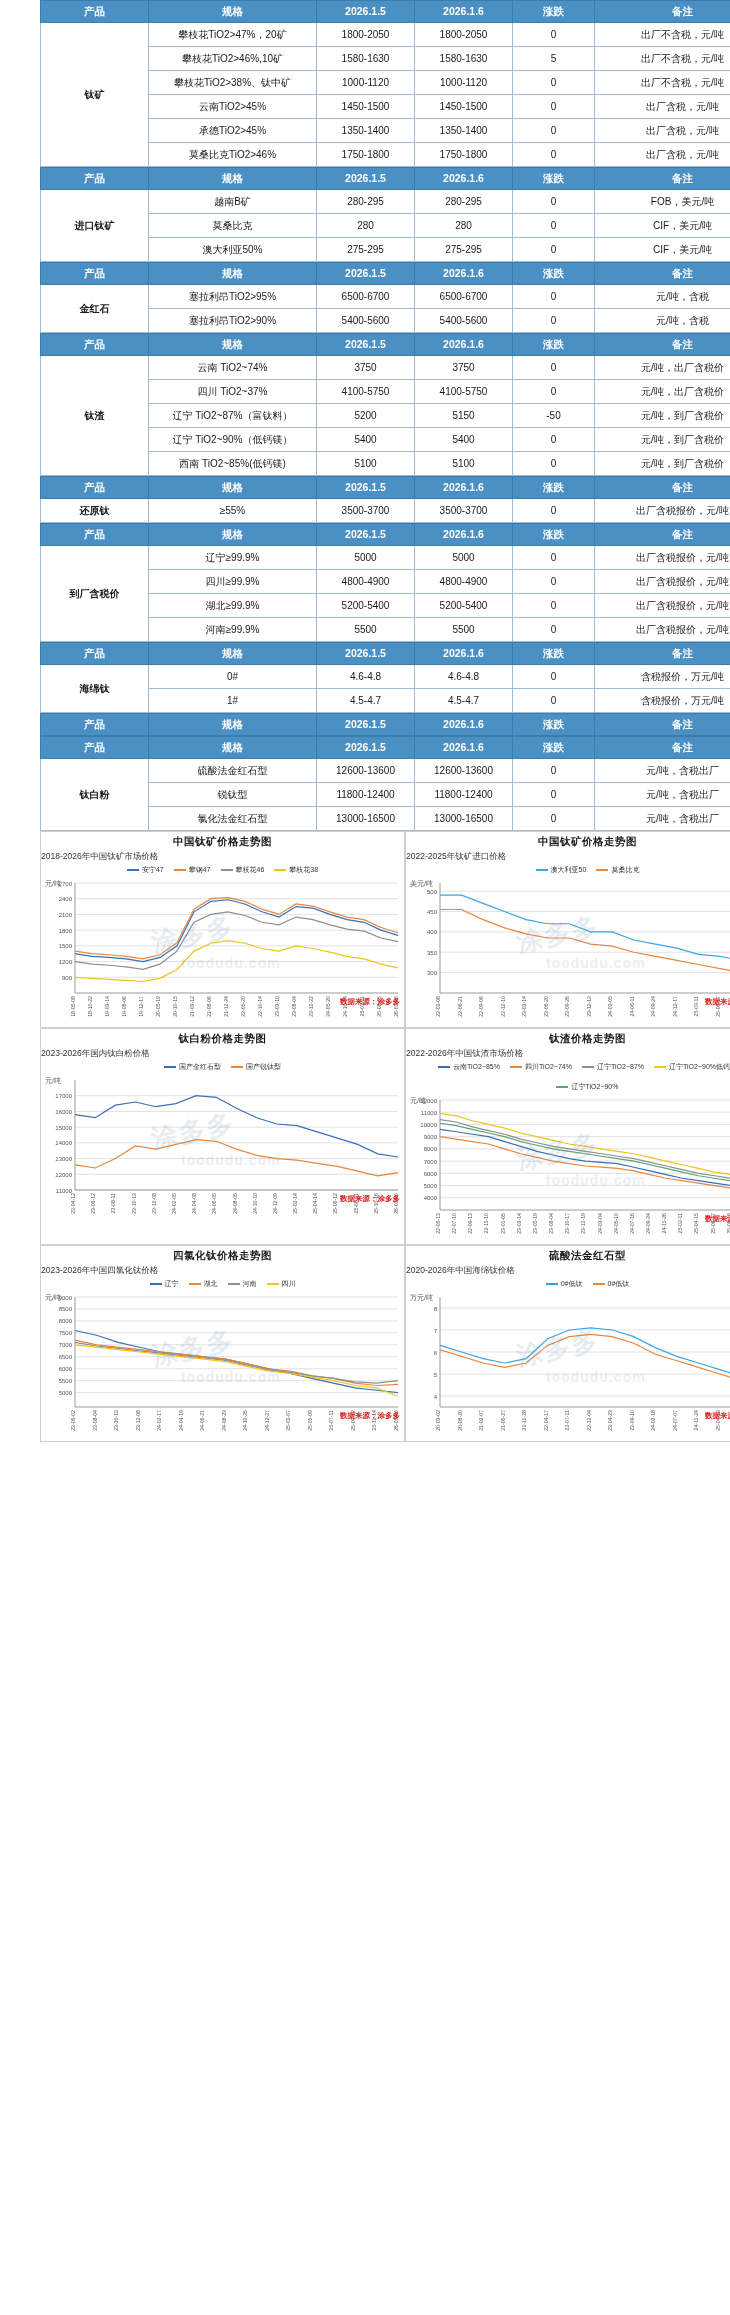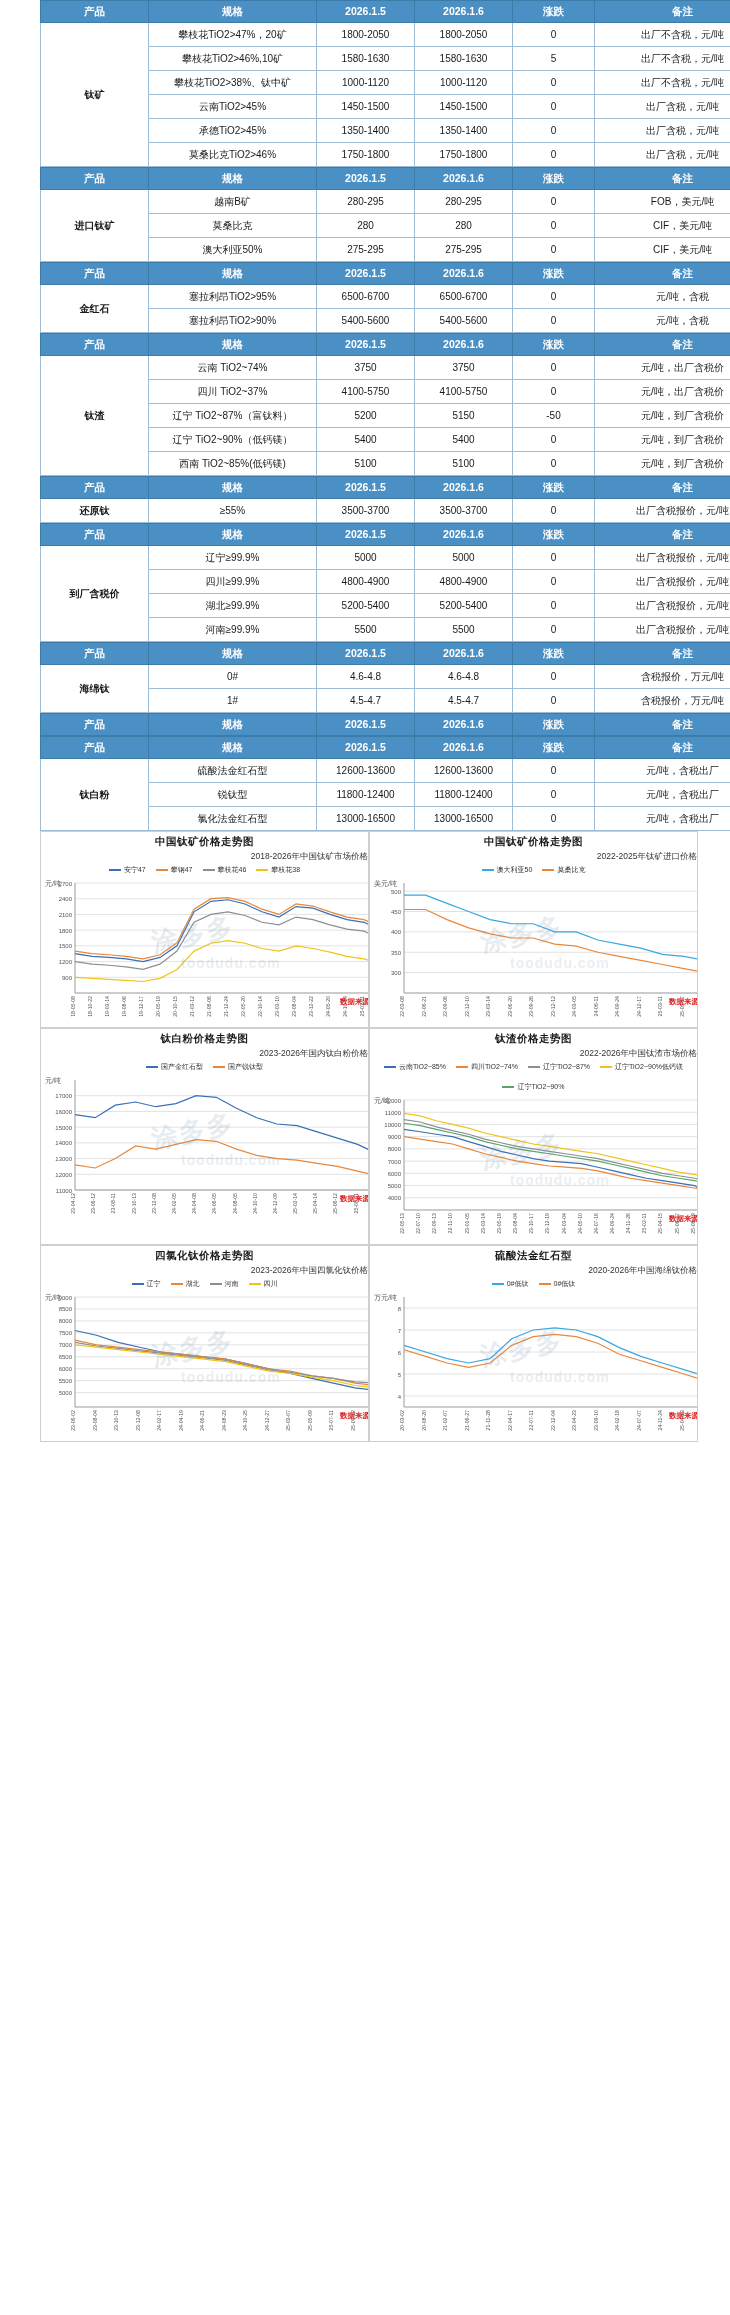--- a/index.html
+++ b/index.html
@@ -42,36 +42,36 @@
   col.c1 { width: 108px; }
   col.c2 { width: 168px; }
   col.c3 { width: 98px; }
   col.c4 { width: 98px; }
   col.c5 { width: 82px; }
   col.c6 { width: 176px; }
 
   .charts { width: 730px; }
   .chart-row { display: flex; width: 730px; }
   .chart-cell {
-    width: 329px;
+    width: 365px;
     border: 1px solid #cfcfcf;
     position: relative;
     background: #fff;
     overflow: hidden;
   }
   .chart-title {
     text-align: center;
     font-size: 10.5px;
     font-weight: bold;
     color: #1a1a1a;
     padding: 3px 0 0 0;
     letter-spacing: 0.5px;
   }
   .chart-sub {
-    text-align: right;
+    text-align: left;
     font-size: 8.5px;
     color: #333;
     padding: 2px 0 1px 0;
   }
   .legend {
     display: flex;
     justify-content: center;
     gap: 10px;
     flex-wrap: wrap;
     font-size: 7px;

